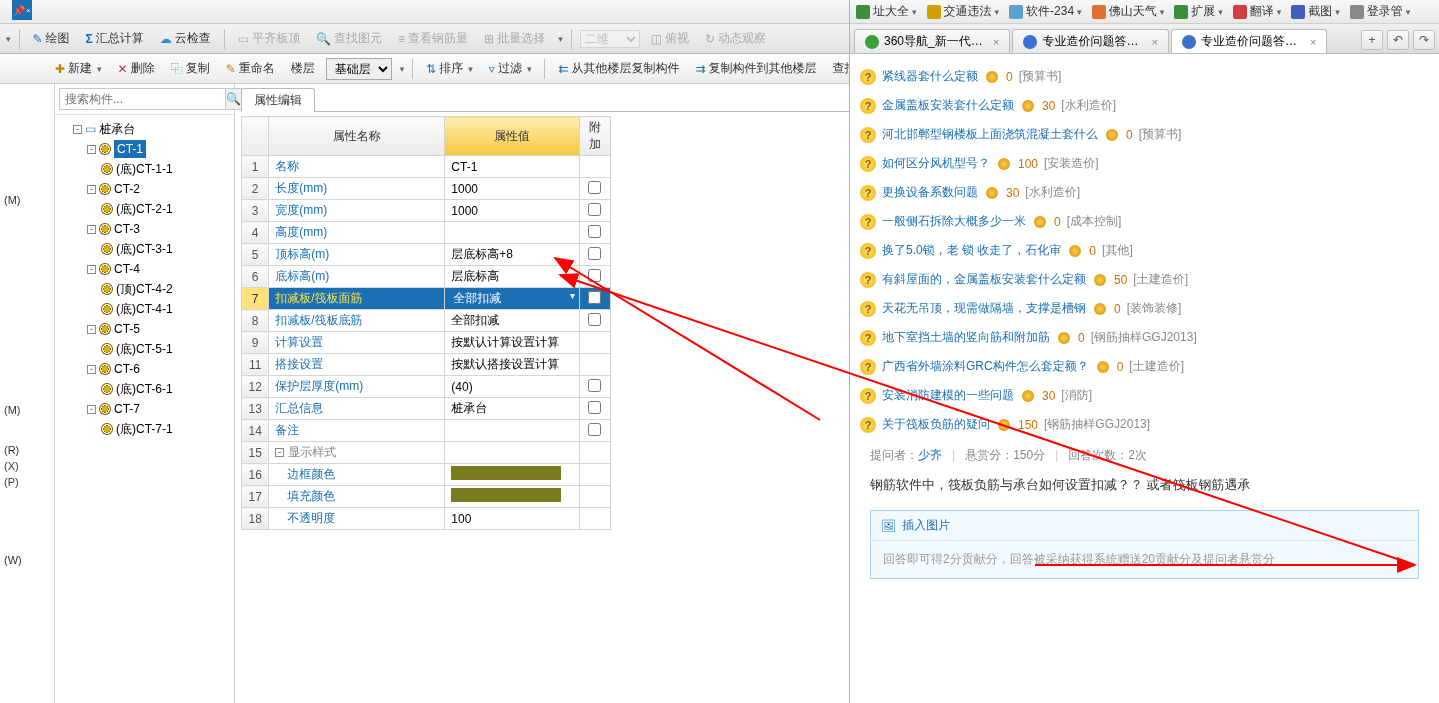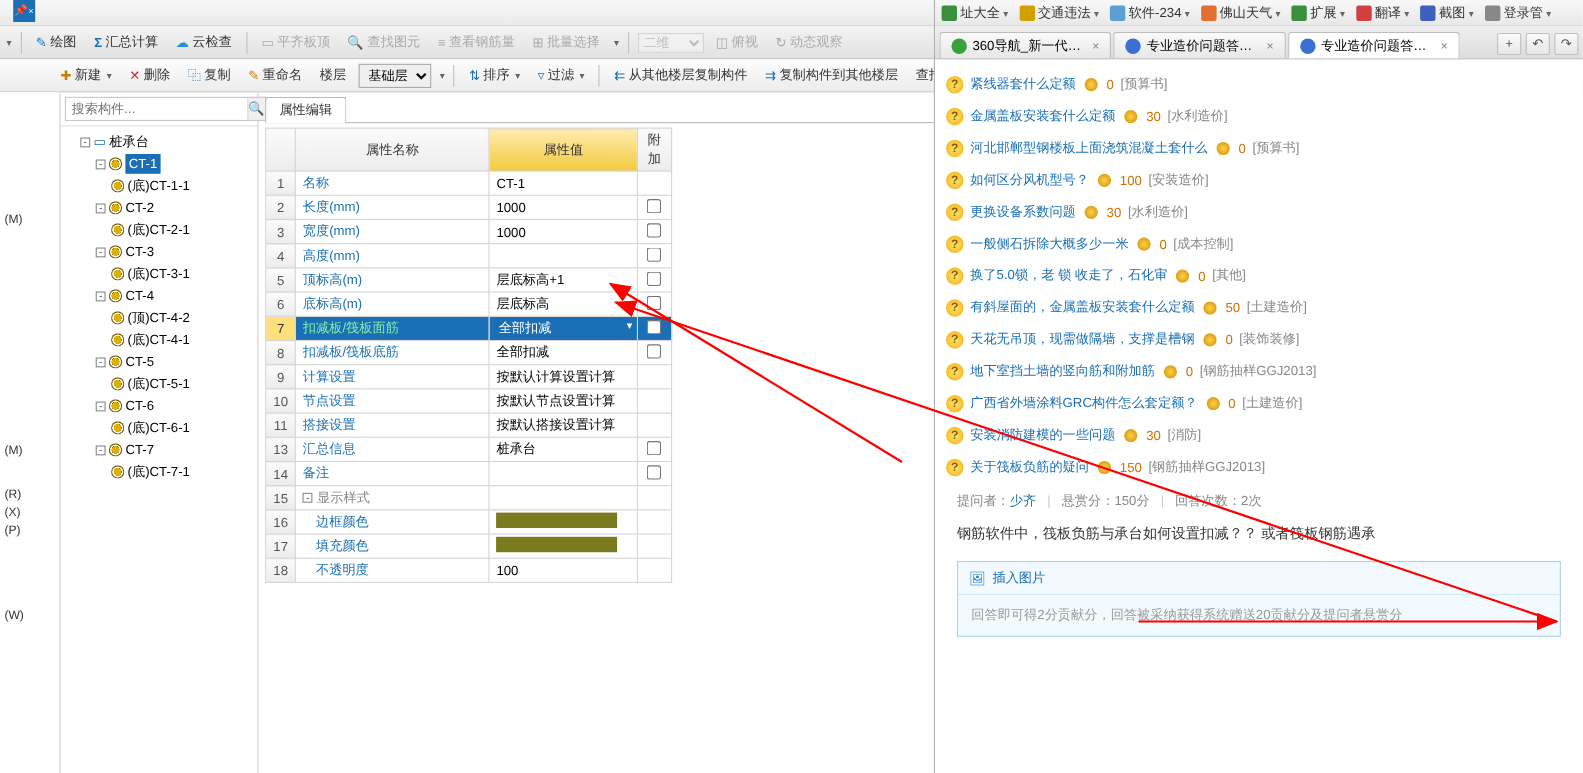--- a/index.html
+++ b/index.html
@@ -43,21 +43,21 @@
 .tab-strip { display:flex; border-bottom:1px solid #b8b8b8;align-items:flex-end; }
 .tab { border:1px solid #b8b8b8; border-bottom:none; padding:3px 12px; background:#fff; border-radius:3px 3px 0 0; margin-bottom:-1px; color:#333; }
 
 .prop-table { border:1px solid #c9c9c9; border-collapse:collapse; width:370px; margin-top:4px; }
 .prop-table th, .prop-table td { border:1px solid #d5d5d5; padding:2px 6px; height:19px; }
 .prop-table th { background:linear-gradient(#fbfbfb,#ececec); font-weight:normal; color:#333; }
 .prop-table th.val { background:linear-gradient(#ffecb0,#f3ca3e); }
 .prop-table .rownum { width:26px; text-align:center; background:linear-gradient(#fbfbfb,#ececec); color:#555; }
 .prop-table .name { color:#1a6fb5; }
 .prop-table tr.sel td { background:#1a6fb5; color:#fff; }
-.prop-table tr.sel .name { color:#86efac; }
+.prop-table tr.sel .name { color:#fde047; }
 .prop-table tr.sel .rownum { background:#ffe07a; color:#333; }
 .prop-table .chk { width:30px; text-align:center; }
 .prop-table input[type=checkbox] { pointer-events:auto; }
 .color-swatch { width:110px; height:14px; background:#7a7a1e; display:inline-block; }
 .dd-cell { position:relative; }
 .dd-cell::after { content:"▾"; position:absolute; right:4px; top:2px; color:#fff; font-size:10px; }
 .indent { padding-left:18px !important;font-family:Liberation Mono, monospace; }
 .sub { color:#888; }
 .tw-inline { width:9px; height:9px; border:1px solid #888; display:inline-flex; align-items:center; justify-content:center; font-size:9px; line-height:7px; color:#444; margin-right:4px; vertical-align:middle; }
 
@@ -352,21 +352,21 @@
           </tr>
           <tr>
             <td class="rownum">4</td>
             <td class="name">高度(mm)</td>
             <td></td>
             <td class="chk"><input type="checkbox" style=""></td>
           </tr>
           <tr>
             <td class="rownum">5</td>
             <td class="name">顶标高(m)</td>
-            <td>层底标高+1</td>
+            <td>层底标高+8</td>
             <td class="chk"><input type="checkbox" style=""></td>
           </tr>
           <tr>
             <td class="rownum">6</td>
             <td class="name">底标高(m)</td>
             <td>层底标高</td>
             <td class="chk"><input type="checkbox" style=""></td>
           </tr>
           <tr class="sel">
             <td class="rownum">7</td>
@@ -380,30 +380,30 @@
             <td>全部扣减</td>
             <td class="chk"><input type="checkbox" style=""></td>
           </tr>
           <tr>
             <td class="rownum">9</td>
             <td class="name">计算设置</td>
             <td>按默认计算设置计算</td>
             <td class="chk"></td>
           </tr>
           <tr>
-            <td class="rownum">10</td>
-            <td class="name">节点设置</td>
-            <td>按默认节点设置计算</td>
-            <td class="chk"></td>
-          </tr>
-          <tr>
             <td class="rownum">11</td>
             <td class="name">搭接设置</td>
             <td>按默认搭接设置计算</td>
             <td class="chk"></td>
+          </tr>
+          <tr>
+            <td class="rownum">12</td>
+            <td class="name">保护层厚度(mm)</td>
+            <td>(40)</td>
+            <td class="chk"><input type="checkbox" style=""></td>
           </tr>
           <tr>
             <td class="rownum">13</td>
             <td class="name">汇总信息</td>
             <td>桩承台</td>
             <td class="chk"><input type="checkbox" style=""></td>
           </tr>
           <tr>
             <td class="rownum">14</td>
             <td class="name">备注</td>

